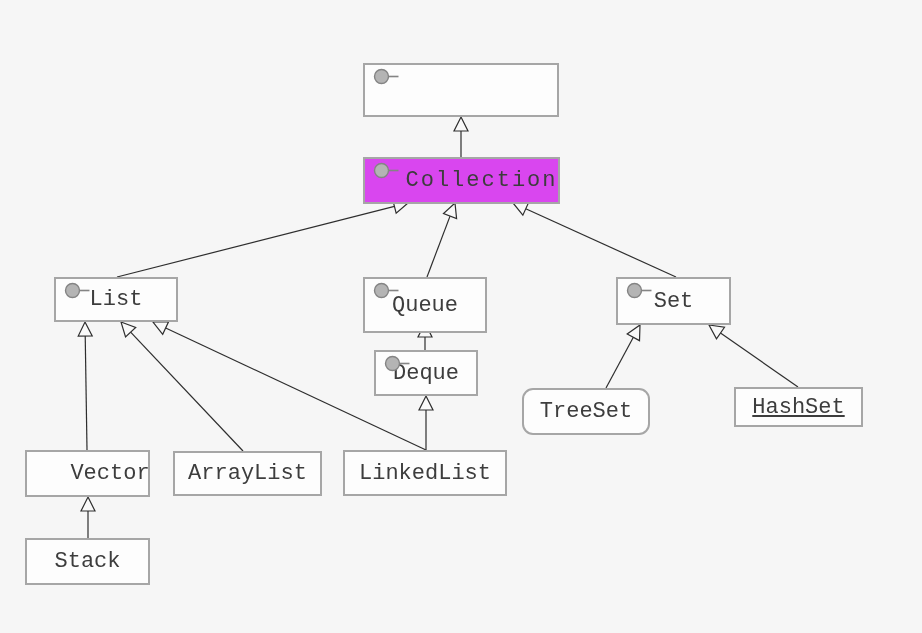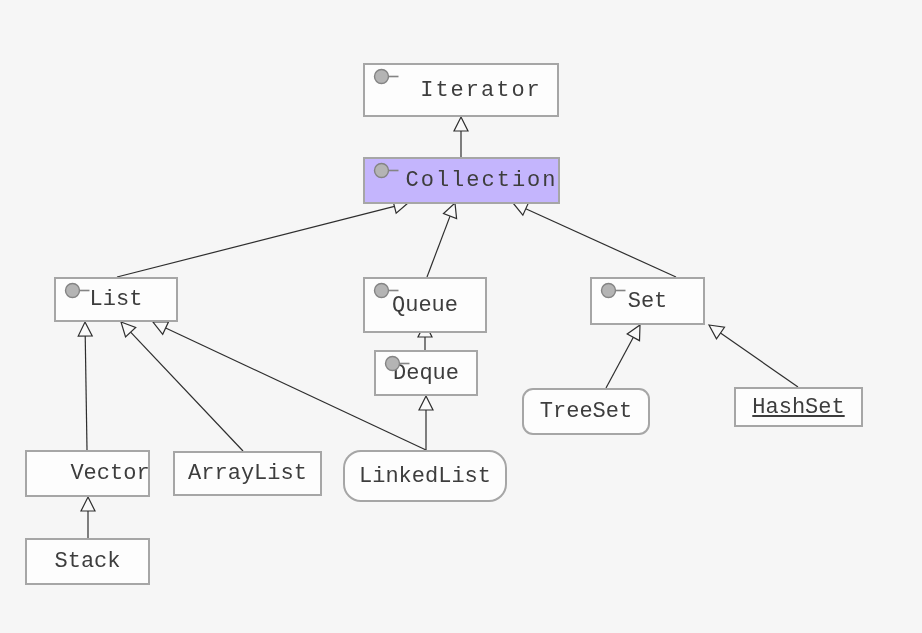--- a/index.html
+++ b/index.html
@@ -111,44 +111,43 @@
         <line class="edge-line" x1="88" y1="538" x2="88" y2="511" stroke="#2e2e2e"></line>
         <polygon class="edge-head" points="88,497 95,511 81,511" fill="#f9f9f9" stroke="#2e2e2e"></polygon>
       </g>
     </svg>
   <div id="node-layer">
       <div class="node wide-text" style="left: 363px; top: 63px; width: 196px; height: 54px; background: rgb(253, 253, 253); border-color: rgb(166, 166, 166); color: rgb(61, 61, 61);">
         <svg class="iface-icon" viewBox="0 0 27 17">
           <circle cx="8.5" cy="8.5" r="7" fill="#b4b4b4" stroke="#848484" stroke-width="1.4"></circle>
           <line x1="15.5" y1="8.5" x2="25.5" y2="8.5" stroke="#848484" stroke-width="1.6"></line>
         </svg>
-        <span>Iterator</span>
       </div>
-      <div class="node wide-text" style="left: 363px; top: 157px; width: 197px; height: 47px; background: #c4b5fd; border-color: rgb(166, 166, 166); color: rgb(61, 61, 61);">
+      <div class="node wide-text" style="left: 363px; top: 157px; width: 197px; height: 47px; background: #d946ef; border-color: rgb(166, 166, 166); color: rgb(61, 61, 61);">
         <svg class="iface-icon" viewBox="0 0 27 17">
           <circle cx="8.5" cy="8.5" r="7" fill="#b4b4b4" stroke="#848484" stroke-width="1.4"></circle>
           <line x1="15.5" y1="8.5" x2="25.5" y2="8.5" stroke="#848484" stroke-width="1.6"></line>
         </svg>
         <span>Collection</span>
       </div>
       <div class="node" style="left: 54px; top: 277px; width: 124px; height: 45px; background: rgb(253, 253, 253); border-color: rgb(166, 166, 166); color: rgb(61, 61, 61);">
         <svg class="iface-icon" viewBox="0 0 27 17">
           <circle cx="8.5" cy="8.5" r="7" fill="#b4b4b4" stroke="#848484" stroke-width="1.4"></circle>
           <line x1="15.5" y1="8.5" x2="25.5" y2="8.5" stroke="#848484" stroke-width="1.6"></line>
         </svg>
         <span>List</span>
       </div>
       <div class="node" style="left: 363px; top: 277px; width: 124px; height: 56px; background: rgb(253, 253, 253); border-color: rgb(166, 166, 166); color: rgb(61, 61, 61);">
         <svg class="iface-icon" viewBox="0 0 27 17">
           <circle cx="8.5" cy="8.5" r="7" fill="#b4b4b4" stroke="#848484" stroke-width="1.4"></circle>
           <line x1="15.5" y1="8.5" x2="25.5" y2="8.5" stroke="#848484" stroke-width="1.6"></line>
         </svg>
         <span>Queue</span>
       </div>
-      <div class="node" style="left: 590px; top: 277px; width: 115px; height: 48px; background: rgb(253, 253, 253); border-color: rgb(166, 166, 166); color: rgb(61, 61, 61);">
+      <div class="node" style="left: 616px; top: 277px; width: 115px; height: 48px; background: rgb(253, 253, 253); border-color: rgb(166, 166, 166); color: rgb(61, 61, 61);">
         <svg class="iface-icon" viewBox="0 0 27 17">
           <circle cx="8.5" cy="8.5" r="7" fill="#b4b4b4" stroke="#848484" stroke-width="1.4"></circle>
           <line x1="15.5" y1="8.5" x2="25.5" y2="8.5" stroke="#848484" stroke-width="1.6"></line>
         </svg>
         <span>Set</span>
       </div>
       <div class="node" style="left: 374px; top: 350px; width: 104px; height: 46px; background: rgb(253, 253, 253); border-color: rgb(166, 166, 166); color: rgb(61, 61, 61);">
         <svg class="iface-icon" viewBox="0 0 27 17">
           <circle cx="8.5" cy="8.5" r="7" fill="#b4b4b4" stroke="#848484" stroke-width="1.4"></circle>
           <line x1="15.5" y1="8.5" x2="25.5" y2="8.5" stroke="#848484" stroke-width="1.6"></line>
@@ -160,20 +159,20 @@
       </div>
       <div class="node" style="left: 734px; top: 387px; width: 129px; height: 40px; background: rgb(253, 253, 253); border-color: rgb(166, 166, 166); color: rgb(61, 61, 61); text-decoration: underline;">
         <span>HashSet</span>
       </div>
       <div class="node" style="left: 25px; top: 450px; width: 125px; height: 47px; background: rgb(253, 253, 253); border-color: rgb(166, 166, 166); color: rgb(61, 61, 61); padding-left: 45px;">
         <span>Vector</span>
       </div>
       <div class="node" style="left: 173px; top: 451px; width: 149px; height: 45px; background: rgb(253, 253, 253); border-color: rgb(166, 166, 166); color: rgb(61, 61, 61);">
         <span>ArrayList</span>
       </div>
-      <div class="node" style="left: 343px; top: 450px; width: 164px; height: 52px; background: rgb(253, 253, 253); border-color: rgb(166, 166, 166); color: rgb(61, 61, 61); border-radius: 18px;">
+      <div class="node" style="left: 343px; top: 450px; width: 164px; height: 46px; background: rgb(253, 253, 253); border-color: rgb(166, 166, 166); color: rgb(61, 61, 61);">
         <span>LinkedList</span>
       </div>
       <div class="node" style="left: 25px; top: 538px; width: 125px; height: 47px; background: rgb(253, 253, 253); border-color: rgb(166, 166, 166); color: rgb(61, 61, 61);">
         <span>Stack</span>
       </div>
     </div>
 </div>
 
 </body></html>

